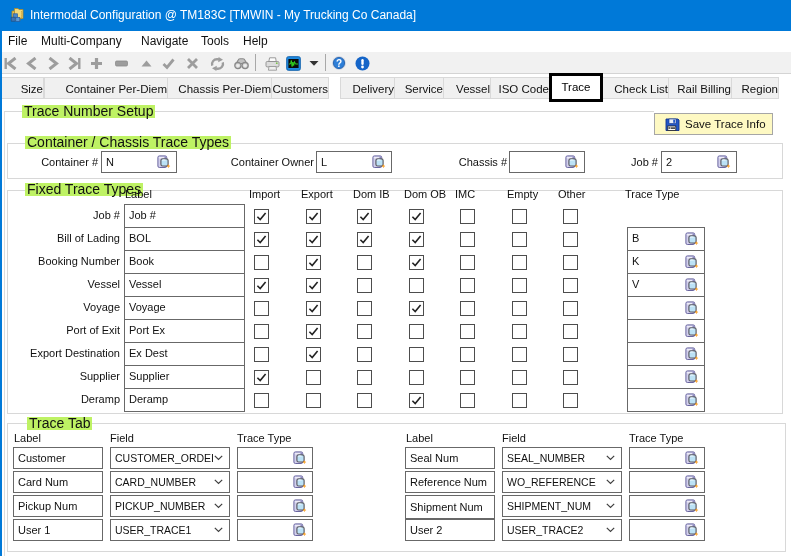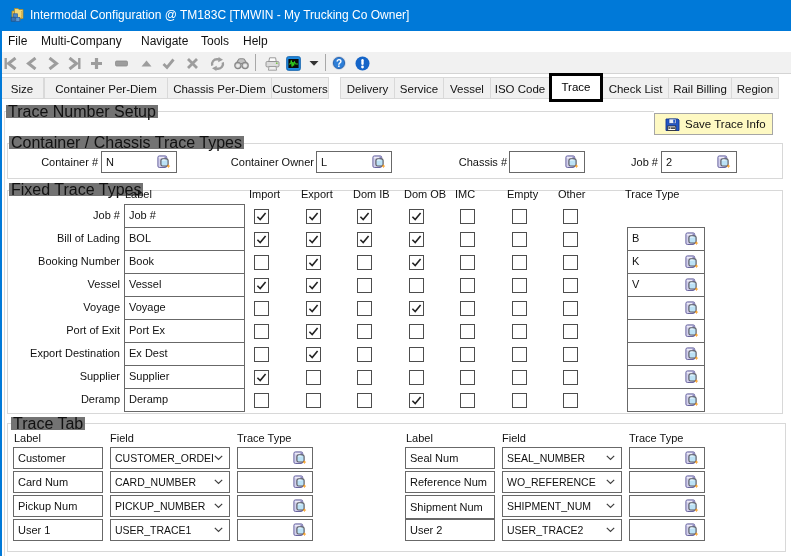--- a/index.html
+++ b/index.html
@@ -5,36 +5,36 @@
 html,body{margin:0;padding:0;}
 body{width:791px;height:556px;position:relative;background:#fff;font-family:"Liberation Sans",sans-serif;overflow:hidden;}
 .abs{position:absolute;}
 #titlebar{left:0;top:0;width:791px;height:31px;background:#0079d8;}
 #title-text{left:30px;top:0;height:31px;line-height:31px;color:#fff;font-size:12px;white-space:nowrap;}
 #menubar{left:0;top:31px;width:791px;height:21px;background:#fff;}
 .mi{top:0;height:21px;line-height:20px;font-size:12px;color:#111;}
 #toolbar{left:0;top:52px;width:791px;height:21px;background:#f1f1f1;border-bottom:1px solid #d4d4d4;}
 .tsep{top:2px;width:1px;height:17px;background:#a8a8a8;}
 #tabbar{left:0;top:76px;width:791px;height:24px;background:#fff;}
-.tab{top:1px;height:22px;background:#f0f0f0;border:1px solid #d9d9d9;font-size:11.5px;color:#111;text-align:center;line-height:22px;box-sizing:border-box;}
+.tab{top:1px;height:22px;background:#f0f0f0;border:1px solid #d9d9d9;font-size:11.5px;color:#111;text-align:right;line-height:22px;box-sizing:border-box;}
 #trace-tab{left:549px;top:-3px;width:54px;height:29px;background:#fff;border:3px solid #000;box-sizing:border-box;font-size:11.5px;text-align:center;line-height:23px;z-index:5;}
 .gb{border:1px solid #d8d8d8;}
-.gbl{background:#737373;font-size:16px;color:#111;padding:0 2px;white-space:nowrap;height:13px;line-height:13px;}
+.gbl{background:#bef264;font-size:14px;color:#111;padding:0 2px;white-space:nowrap;height:13px;line-height:13px;margin-left:16px;}
 .rlab{font-size:11px;color:#111;white-space:nowrap;text-align:right;}
 .inp{background:#fff;border:1px solid #686868;box-sizing:border-box;font-size:11px;color:#111;}
 .inp span{position:absolute;left:4px;top:50%;transform:translateY(-50%);}
 .cb{width:15px;height:15px;background:#fff;border:1px solid #4d4d4d;box-sizing:border-box;}
 .combo{background:#fff;border:1px solid #686868;box-sizing:border-box;font-size:10.5px;color:#111;}
 .hdr{font-size:11px;color:#111;white-space:nowrap;}
 #leftborder{left:0;top:0;width:2px;height:556px;background:#0079d8;z-index:50;}
 </style>
 </head>
 <body>
 <div class="abs" id="titlebar"></div>
-<div class="abs" id="title-text">Intermodal Configuration @ TM183C [TMWIN - My Trucking Co Owner]</div>
+<div class="abs" id="title-text">Intermodal Configuration @ TM183C [TMWIN - My Trucking Co Canada]</div>
 <svg class="abs" id="appicon" style="left:8px;top:6px" width="18" height="18" viewBox="0 0 18 18">
     <path d="M4 7 L4 14.5 L12 14.5 L12 6 L8 6 L7 5 L4 5 Z" fill="#e8c552" stroke="#a8882a" stroke-width="0.8"></path>
     <path d="M6.5 4.5 L6.5 12.5 L15 12.5 L15 3.5 L11 3.5 L10 2.5 L6.5 2.5 Z" fill="#f2d878" stroke="#a8882a" stroke-width="0.8"></path>
     <path d="M13.2 12.5 C14 10 14 7 13.5 5" stroke="#c8a23c" stroke-width="0.9" fill="none"></path>
     <rect x="5.2" y="7.8" width="4.2" height="4.2" fill="#4888cc" stroke="#2a5a9a" stroke-width="0.7"></rect>
     <rect x="3.2" y="11.2" width="4" height="4" fill="#3a74b8" stroke="#24507e" stroke-width="0.7"></rect>
     <rect x="7.8" y="11.4" width="4" height="4" fill="#5a9ad8" stroke="#2a5a9a" stroke-width="0.7"></rect>
   </svg>
 <div class="abs" id="menubar">
   <div class="abs mi" style="left:8px">File</div>

